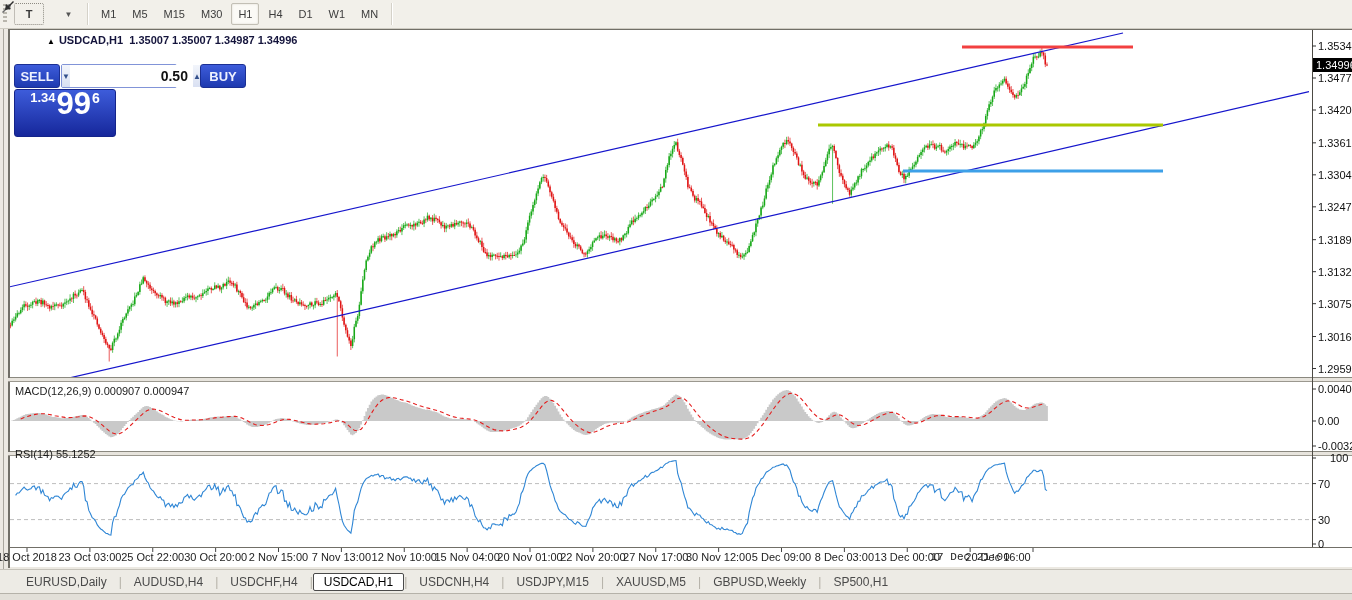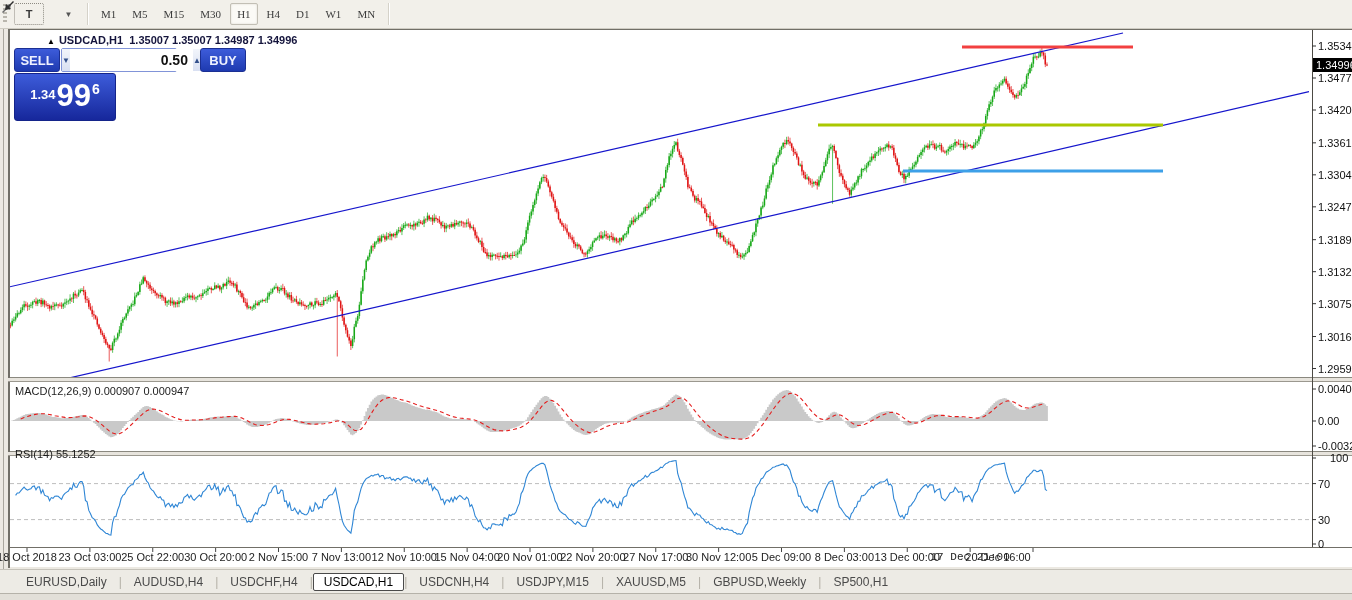--- a/index.html
+++ b/index.html
@@ -8,21 +8,21 @@
   
   #toolbar{position:absolute;left:0;top:0;width:1352px;height:28px;background:#f2f0ea;
            border-bottom:1px solid #cfccc3;display:flex;align-items:center;}
   .grip{width:4px;height:20px;margin:0 3px 0 3px;
         background:repeating-linear-gradient(#b9b6ad 0 2px,transparent 2px 4px);}
   .tbtn{height:20px;min-width:20px;display:flex;align-items:center;justify-content:center;
         font-size:11px;color:#3a3a3a;padding:0 4px;border:1px solid transparent;border-radius:2px;}
   #text-tool{border:1px dotted #8d8a82;font-weight:bold;margin-left:4px;}
   .tsep{width:1px;height:22px;background:#d5d2c9;margin:0 5px;box-shadow:1px 0 0 #ffffff;}
   .tf{height:20px;padding:0 6px;display:flex;align-items:center;font-size:11px;color:#3c3c3c;
-      border:1px solid transparent;border-radius:2px;margin:16px 1px;font-family:Liberation Serif, serif;}
+      border:1px solid transparent;border-radius:2px;margin:16px 1px;}
   .tf.active{background:#fbfaf6;border:1px solid #c2bfb5;box-shadow:inset 0 0 2px #d8d5cc;}
   .caret{font-size:8px;color:#555;margin-left:3px;}
   
   #frame-top{position:absolute;left:8px;top:29px;width:1344px;height:1px;background:#716f67;}
   #frame-left-a{position:absolute;left:3px;top:29px;width:1px;height:564px;background:#a9a69d;}
   #frame-left-b{position:absolute;left:8px;top:29px;width:2px;height:539px;background:#716f67;}
   
   .panel{position:absolute;left:10px;width:1342px;background:#ffffff;}
   #panel-price{top:30px;height:347px;border-bottom:1px solid #8a887f;}
   #sep1{position:absolute;left:8px;top:378px;width:1344px;height:3px;background:#e7e4dd;border-bottom:1px solid #9b988f;}
@@ -33,34 +33,34 @@
   #timebar{position:absolute;left:10px;top:548px;width:1342px;height:19px;background:#ffffff;}
   
   .axlabel{position:absolute;left:1318px;font-size:11px;color:#111;transform:translateY(-50%);white-space:nowrap;}
   #curprice{position:absolute;left:1313px;width:41px;height:14px;background:#000;color:#fff;
             font-size:11px;line-height:14px;padding-left:3px;}
   .timelabel{position:absolute;top:551px;font-size:11px;color:#222;transform:translateX(-50%);white-space:nowrap;}
   #chart-title{position:absolute;left:15px;top:34px;font-size:11px;font-weight:bold;color:#14143c;white-space:nowrap;margin-left:32px;}
   #chart-title .arr{font-size:8px;color:#000;margin-right:4px;}
   .indlabel{position:absolute;left:15px;font-size:11px;color:#1c1c1c;white-space:nowrap;}
   
-  #trade{position:absolute;left:14px;top:48px;width:232px;height:68px;}
+  #trade{position:absolute;left:14px;top:64px;width:232px;height:68px;}
   .bluebtn{background:linear-gradient(#3d5cda,#1e3ab0);border:1px solid #1b2f93;color:#eef1ff;
            border-radius:3px;display:flex;align-items:center;justify-content:center;
            font-size:13px;font-weight:bold;}
   #sell-btn{position:absolute;left:0;top:0;width:44px;height:22px;}
   #buy-btn{position:absolute;right:0;top:0;width:44px;height:22px;}
   #vol-group{position:absolute;left:47px;top:0;width:114px;height:22px;border:1px solid #8194d8;
              border-radius:2px;background:#fff;display:flex;}
   .spin{width:17px;height:22px;background:linear-gradient(#f2f5fb,#d9e0f2);display:flex;align-items:center;
         justify-content:center;font-size:8px;color:#33508c;}
   #vol-input{flex:1;border:none;outline:none;font-size:14px;font-weight:bold;text-align:right;
              padding-right:5px;color:#111;background:#fff;width:70px;padding-left:48px;}
   .bigquote{position:absolute;top:25px;width:100px;height:43px;background:linear-gradient(#3d5cda,#16279b);
-            border:1px solid #14248a;border-radius:3px;color:#fff;display:flex;align-items:center;
+            border:1px solid #14248a;border-radius:3px;color:#fff;display:flex;align-items:flex-start;
             justify-content:center;padding-bottom:3px;}
   #sell-quote{left:0;} #buy-quote{right:0;}
   .q-small{font-size:13px;font-weight:bold;margin:0 1px 3px 0;}
   .q-big{font-size:31px;font-weight:bold;line-height:28px;}
   .q-sup{font-size:14px;font-weight:bold;margin:0 0 14px 1px;}
   
   #tabbar{position:absolute;left:0;top:569px;width:1352px;height:24px;background:#edebe5;
           border-top:1px solid #c6c3ba;display:flex;align-items:center;font-size:12px;color:#4a4a4a;}
   .tab{padding:2px 12px;white-space:nowrap;}
   .tab.active{background:#fff;border:1px solid #4a4a4a;border-radius:2px;color:#000;padding:1px 10px;}

